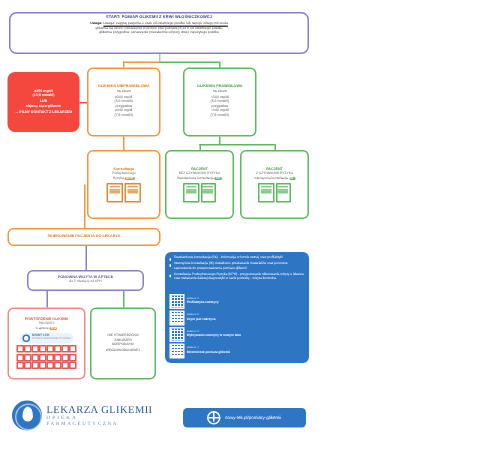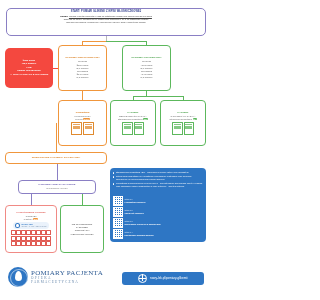--- a/index.html
+++ b/index.html
@@ -361,21 +361,21 @@
           <span class="l1" style="display:block">ulotka nr 4</span>
           <span class="l2" style="display:block">Dzienniczek pomiaru glikemii</span>
         </span>
       </div>
     </div>
   </div>
 
   <div class="box logo">
     <span class="mark"></span>
     <span class="w">
-      <span class="l1" style="display:block">POMIARY PACJENTA</span>
+      <span class="l1" style="display:block">LEKARZA GLIKEMII</span>
       <span class="l2" style="display:block">OPIEKA</span>
       <span class="l3" style="display:block">FARMACEUTYCZNA</span>
     </span>
   </div>
 
   <div class="box pill">
     <span class="globe"></span>
     <span>nowy-lek.pl/pomiary-glikemii</span>
   </div>
 

